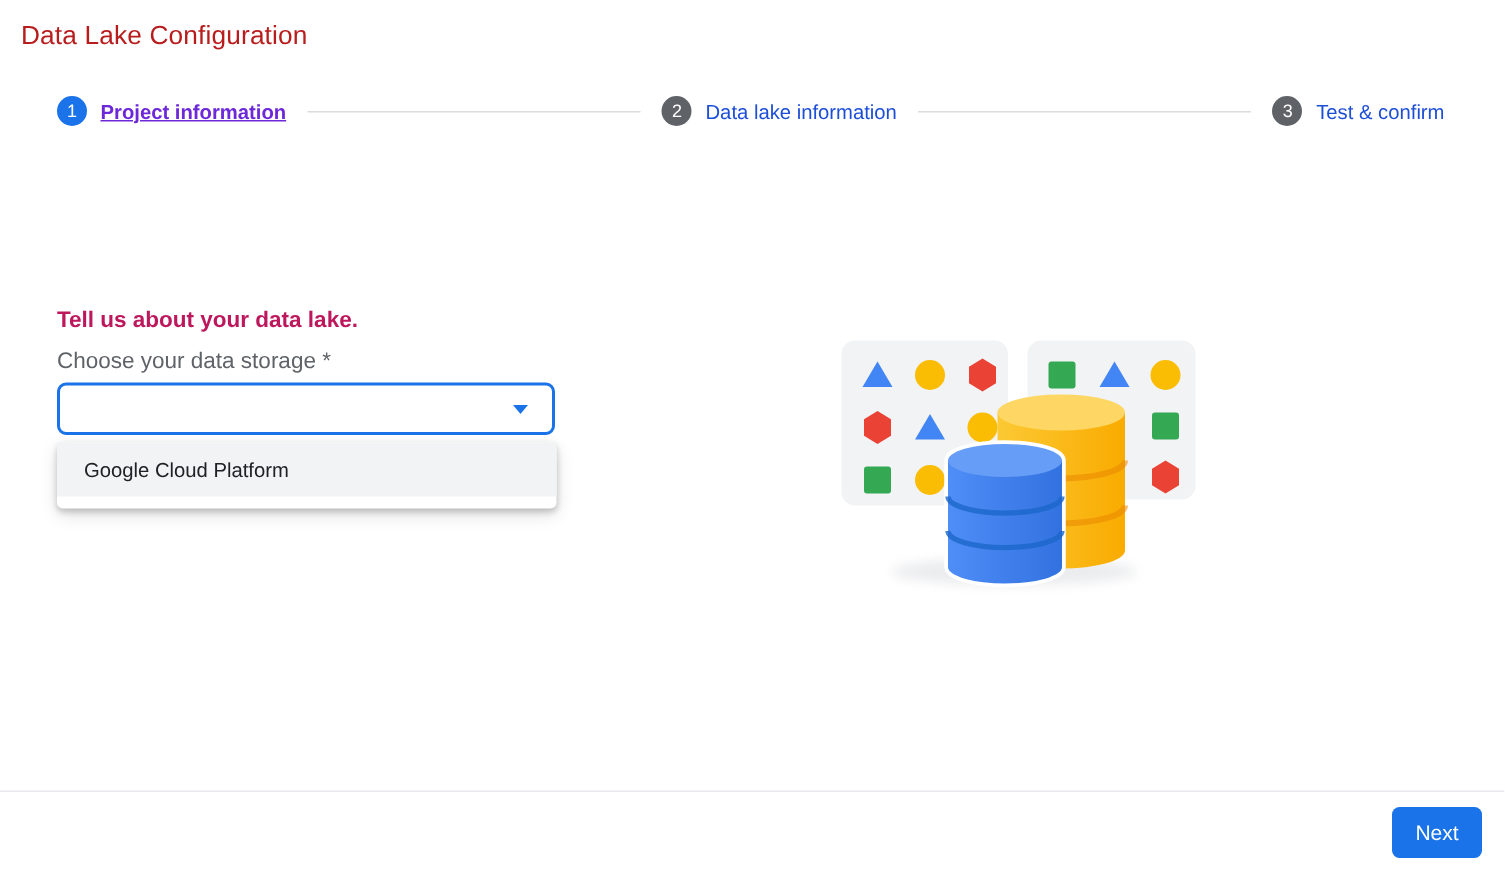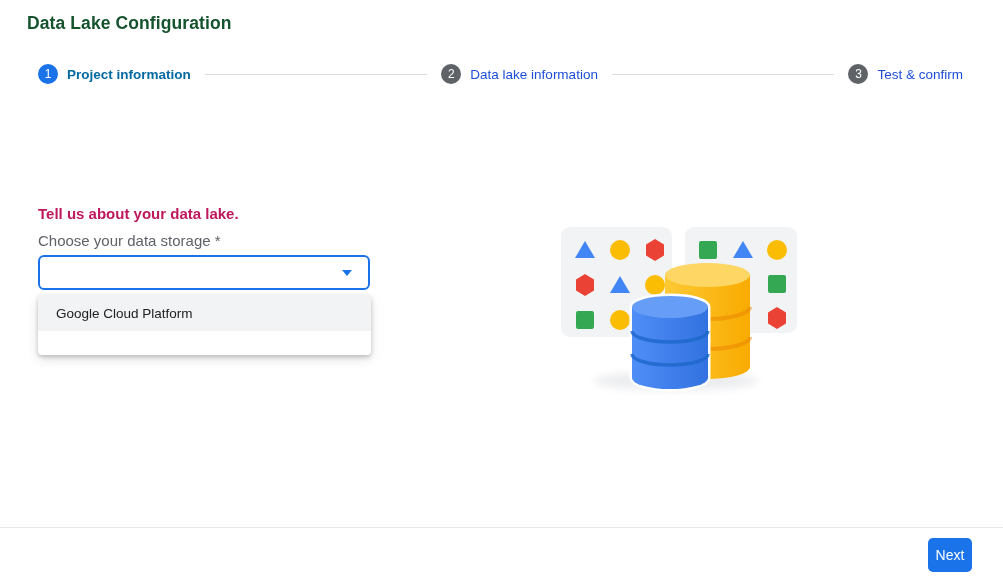--- a/index.html
+++ b/index.html
@@ -1,41 +1,40 @@
 <!DOCTYPE html>
 <html><head>
 <meta charset="utf-8">
 <style>
   * { margin: 0; padding: 0; box-sizing: border-box; }
   html, body { width: 1003px; height: 580px; background: #fff; overflow: hidden; }
   body { font-family: "Liberation Sans", sans-serif; position: relative; color: #202124; }
 
   .page-title {
     position: absolute; left: 14px; top: 13px;
-    font-size: 17.5px; font-weight: 700; color: #14532d;
+    font-size: 17.5px; font-weight: 400; color: #b91c1c;
     letter-spacing: .1px;
-    margin-left: 13px;
   }
 
   
   .stepper {
     position: absolute; left: 38px; right: 40px; top: 58px; height: 32px;
     display: flex; align-items: center;
   }
   .step { display: flex; align-items: center; flex: 0 0 auto; }
   .step-circle {
     width: 20px; height: 20px; border-radius: 50%;
     display: flex; align-items: center; justify-content: center;
     color: #fff; font-size: 12px; font-weight: 500; margin-right: 9px;
     flex: 0 0 auto;
   }
   .step.active .step-circle { background: #1a73e8; }
   .step.inactive .step-circle { background: #5f6368; }
   .step-label { font-size: 13.5px; white-space: nowrap; }
-  .step.active .step-label { color: #0369a1; font-weight: 700; }
+  .step.active .step-label { color: #6d28d9; font-weight: 700; text-decoration: underline; }
   .step.inactive .step-label { color: #1d4ed8; font-weight: 400; }
   .step-connector { flex: 1 1 auto; height: 1px; background: #dadce0; margin: 0 14px; }
 
   
   .form-heading {
     position: absolute; left: 38px; top: 205px;
     font-size: 15px; font-weight: 700; color: #be185d;
   }
   .form-label {
     position: absolute; left: 38px; top: 232px;
@@ -50,39 +49,39 @@
   .caret-down {
     width: 0; height: 0;
     border-left: 5px solid transparent; border-right: 5px solid transparent;
     border-top: 6px solid #1a73e8;
   }
   .select-value { flex: 1; font-size: 13.5px; color: #202124; padding-left: 12px; }
 
   
   .dropdown-menu {
     position: absolute; left: 38px; top: 295px; width: 333px;
-    background: #fff; border-radius: 4px; padding-bottom: 24px;
+    background: #fff; border-radius: 4px; padding-bottom: 8px;
     box-shadow: 0 2px 4px rgba(0,0,0,.2), 0 4px 12px rgba(0,0,0,.12);
     z-index: 5;
   }
   .dropdown-item {
     height: 36px; display: flex; align-items: center;
     padding-left: 18px; font-size: 13.5px; color: #202124; cursor: pointer;
   }
   .dropdown-item.highlighted { background: #f1f3f4; }
 
   
   .illustration { position: absolute; left: 556px; top: 221px; width: 246px; height: 178px; }
 
   
   .footer-divider {
     position: absolute; left: 0; right: 0; top: 527px; height: 1px; background: #e8eaed;
   }
   .next-button {
-    position: absolute; left: 928px; top: 538px; width: 44px; height: 34px;
+    position: absolute; left: 928px; top: 538px; width: 60px; height: 34px;
     background: #1a73e8; color: #fff; border: none; border-radius: 5px;
     font-family: "Liberation Sans", sans-serif;
     font-size: 14px; font-weight: 500; cursor: pointer;
   }
 </style>
 </head>
 <body>
 
 <div class="page-title">Data Lake Configuration</div>
 

